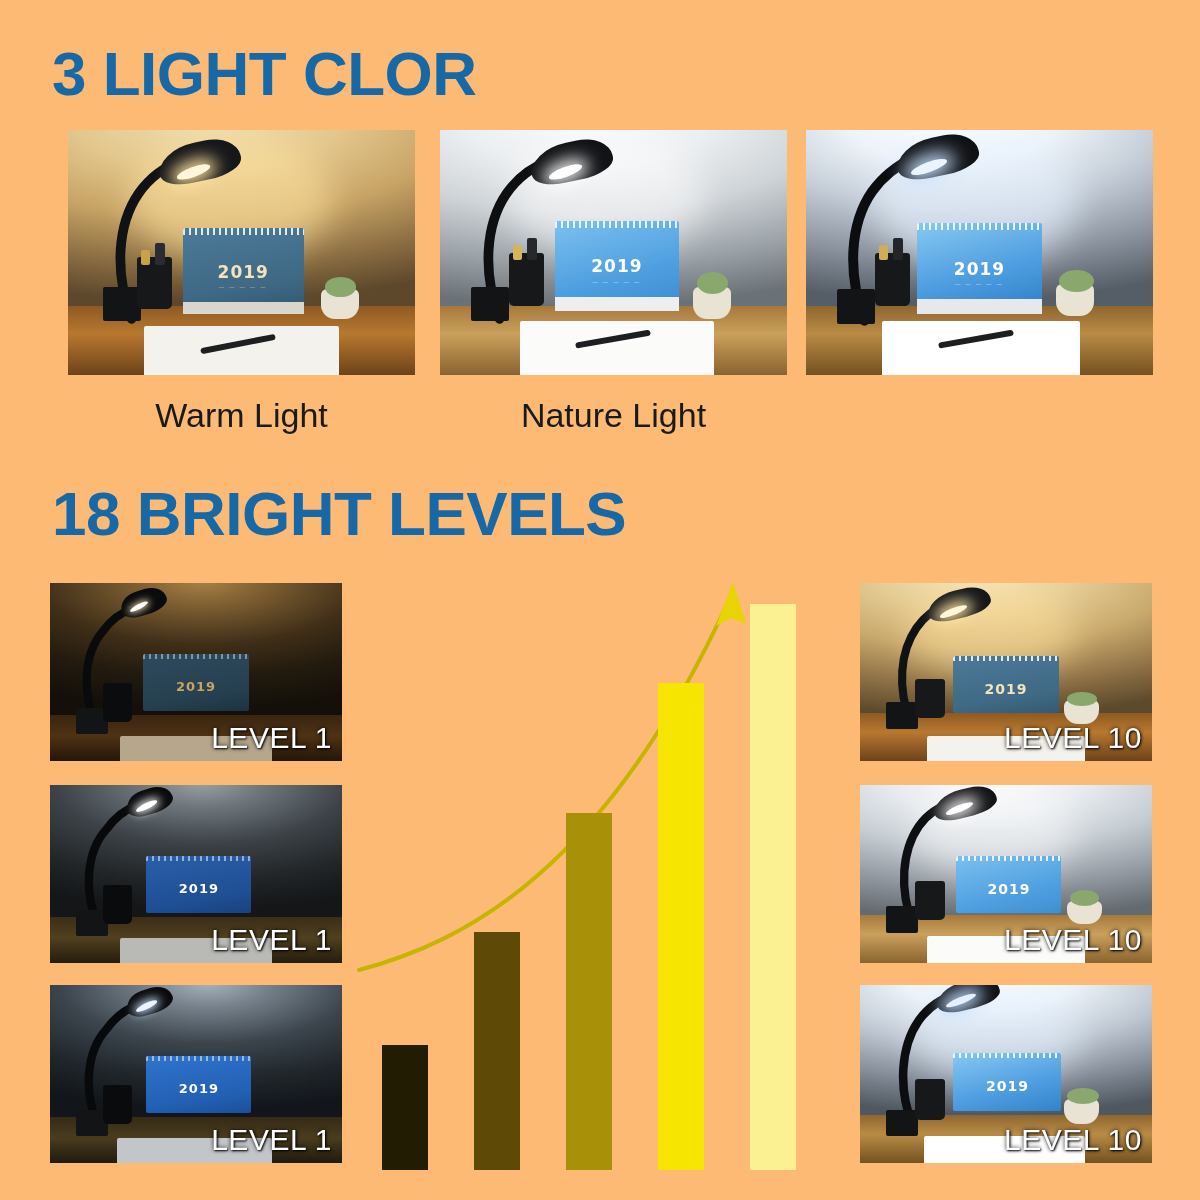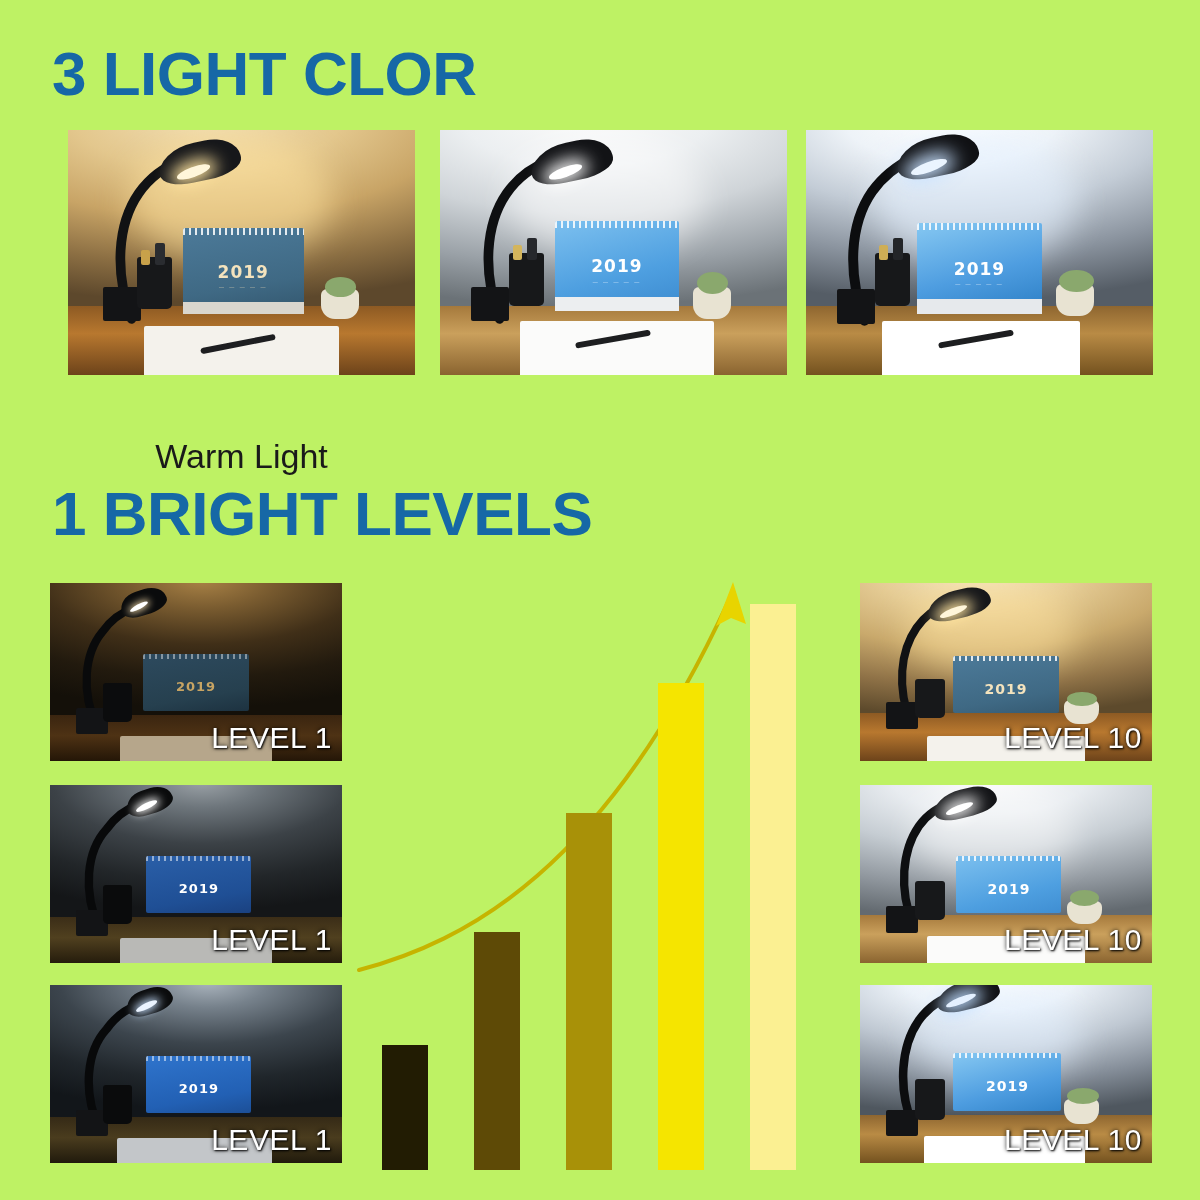--- a/index.html
+++ b/index.html
@@ -1,21 +1,21 @@
 <!DOCTYPE html>
 <html><head>
 <meta charset="utf-8">
 <style>
   * { margin:0; padding:0; box-sizing:border-box; }
   html,body{
     width:1200px; height:1200px; background:#fff;
     font-family:"Liberation Sans", sans-serif;
     overflow:hidden;
   }
-  .page{ position:relative; width:1200px; height:1200px; background:#bef264; }
+  .page{ position:relative; width:1200px; height:1200px; background:#fdba74; }
 
   
   .heading{
     position:absolute;
     font-weight:bold;
     letter-spacing:-0.5px;
     color:#1668A6;
     white-space:nowrap;
     font-stretch:condensed;
   }
@@ -30,21 +30,21 @@
   #photo-warm  { left:68px;  top:130px; width:347px; height:245px; }
   #photo-nature{ left:440px; top:130px; width:347px; height:245px; }
   #photo-white { left:806px; top:130px; width:347px; height:245px; }
 
   .caption{
     position:absolute; top:396px;
     font-size:34px; color:#1a1a1a;
     font-stretch:condensed;
     white-space:nowrap; text-align:center;
   }
-  #cap-warm  { left:68px;  width:347px;margin-top:41px; }
+  #cap-warm  { left:68px;  width:347px; }
   #cap-nature{ left:440px; width:347px; }
   #cap-white { left:806px; width:347px; }
 
   
   .thumb{ position:absolute; overflow:hidden; background:#17150f; }
   #thumb-l1a{ left:50px; top:583px;  width:292px; height:178px; }
   #thumb-l1b{ left:50px; top:785px;  width:292px; height:178px; }
   #thumb-l1c{ left:50px; top:985px;  width:292px; height:178px; }
   #thumb-l10a{ left:860px; top:583px; width:292px; height:178px; }
   #thumb-l10b{ left:860px; top:785px; width:292px; height:178px; }
@@ -179,20 +179,21 @@
       <div class="pen" style="left:21%;top:47%;width:2.5%;height:6%;background:#d4b55c;"></div>
       <div class="pen" style="left:25%;top:44%;width:3%;height:9%;background:#26282c;"></div>
 
       <div class="plantpot" style="left:73%;top:64%;width:11%;height:13%;"></div>
       <div class="leaf" style="left:74%;top:58%;width:9%;height:9%;"></div>
 
       <div class="notebook" style="left:23%;top:78%;width:56%;height:24%;background:#fbfbfa;"></div>
       <div class="deskpen" style="left:39%;top:84%;width:22%;height:2.5%;transform:rotate(-10deg);"></div>
     </div>
   </div>
+  <div class="caption" id="cap-nature">Nature Light</div>
 
   <div class="photo" id="photo-white">
     <div class="scene">
       <div class="wall" style="background:
            radial-gradient(ellipse 140% 115% at 42% -6%, #ffffff 0%, #eef3f8 22%, #c3ccd6 44%, #8a939e 68%, #555d66 90%);"></div>
       <div class="desk" style="background:linear-gradient(180deg,#8e6630,#b98b45 40%,#74521f);"></div>
       <div class="glow" style="left:20%;top:0%;width:58%;height:56%;background:rgba(230,242,255,.6);"></div>
 
       <div class="arm" style="left:5%;top:3%;width:44%;height:76%;">
         <svg viewBox="0 0 100 150" width="100%" height="100%">
@@ -218,21 +219,21 @@
       <div class="pen" style="left:25%;top:44%;width:3%;height:9%;background:#232528;"></div>
 
       <div class="plantpot" style="left:72%;top:63%;width:11%;height:13%;"></div>
       <div class="leaf" style="left:73%;top:57%;width:10%;height:9%;"></div>
 
       <div class="notebook" style="left:22%;top:78%;width:57%;height:24%;background:#ffffff;"></div>
       <div class="deskpen" style="left:38%;top:84%;width:22%;height:2.5%;transform:rotate(-10deg);"></div>
     </div>
   </div>
 
-  <div class="heading" id="h2">1 BRIGHT LEVELS</div>
+  <div class="heading" id="h2">18 BRIGHT LEVELS</div>
 
   <div class="thumb" id="thumb-l1a">
     <div class="scene">
       <div class="wall" style="height:74%;background:
            radial-gradient(ellipse 120% 105% at 52% -2%, #a98246 0%, #7a5c30 20%, #402f18 46%, #221a0e 70%, #141009 92%);"></div>
       <div class="desk" style="height:26%;background:linear-gradient(180deg,#3a2510,#4e3214 45%,#241607);"></div>
       <div class="arm" style="left:4%;top:6%;width:40%;height:76%;">
         <svg viewBox="0 0 100 150" width="100%" height="100%">
           <path d="M24 148 C 6 108, 10 66, 30 42 C 40 28, 52 20, 64 16" stroke="#090a0b" stroke-width="9" fill="none" stroke-linecap="round"></path>
         </svg>

